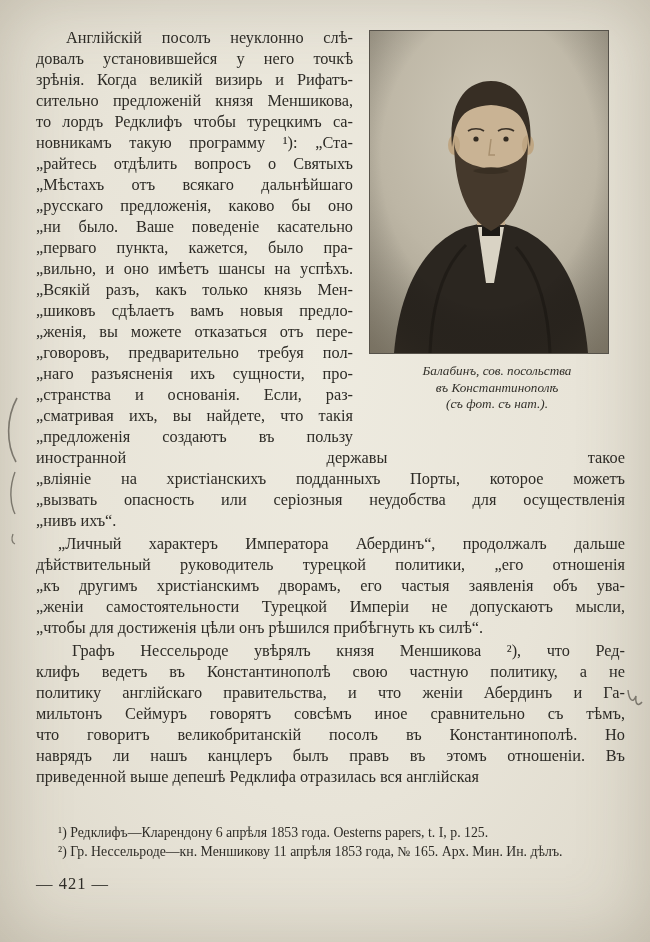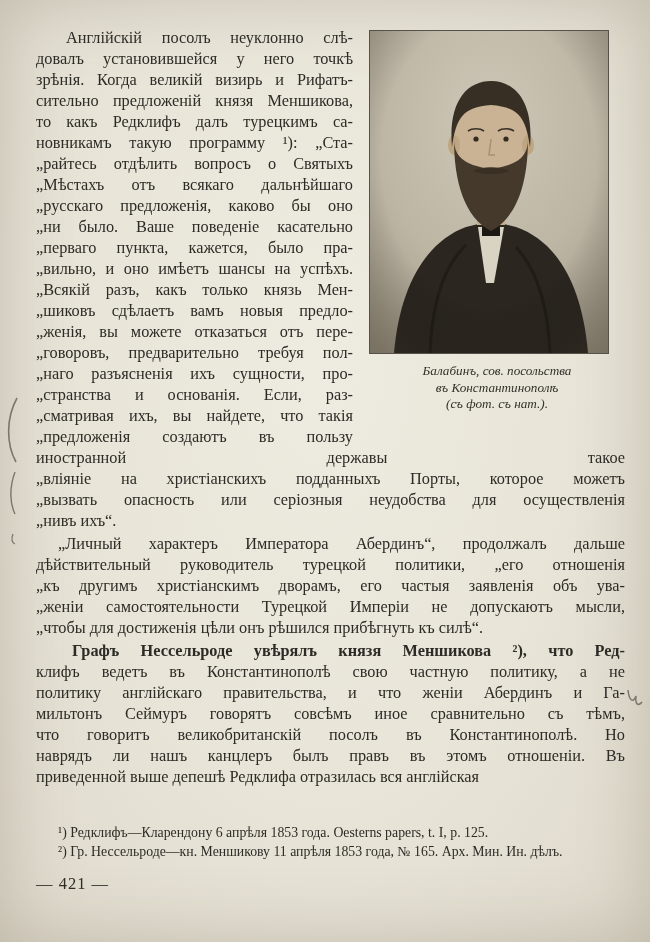--- a/index.html
+++ b/index.html
@@ -17,21 +17,21 @@
   }
   .content { padding:27px 25px 0 36px; }
 
   .para { font-size:16.3px; line-height:21px; }
   .para .line { text-align:justify; text-align-last:justify; }
   .para .line.line-last { text-align:right; text-align-last:left; }
   .p1 .line:first-child { text-indent:30px; }
   .p2 { margin-top:2px; }
   .p2 .line:first-child { text-indent:22px; }
   .p3 { margin-top:2px; }
-  .p3 .line:first-child { text-indent:36px;font-weight:bold; }
+  .p3 .line:first-child { text-indent:36px; }
 
   figure.photo-figure { float:right; width:256px; margin:3px 0 26px 16px; }
   .photo-frame {
     width:240px; height:324px;
     border:1px solid #56524a;
     background:#b5afa0;
   }
   .photo-frame svg { display:block; width:100%; height:100%; }
   .caption { margin-top:9px; font-style:italic; font-size:13.2px; line-height:16.5px; color:#33312b; }
   .caption .line { text-align:center; }
@@ -97,21 +97,21 @@
           <div class="line">въ Константинополѣ</div>
           <div class="line line-last">(съ фот. съ нат.).</div>
         </figcaption>
     </figure>
 
     <div class="para p1">
         <div class="line">Англійскій посолъ неуклонно слѣ-</div>
         <div class="line">довалъ установившейся у него точкѣ</div>
         <div class="line">зрѣнія. Когда великій визирь и Рифатъ-</div>
         <div class="line">сительно предложеній князя Меншикова,</div>
-        <div class="line">то какъ Редклифъ далъ турецкимъ са-</div>
+        <div class="line">то лордъ Редклифъ чтобы турецкимъ са-</div>
         <div class="line">новникамъ такую программу ¹): „Ста-</div>
         <div class="line">„райтесь отдѣлить вопросъ о Святыхъ</div>
         <div class="line">„Мѣстахъ отъ всякаго дальнѣйшаго</div>
         <div class="line">„русскаго предложенія, каково бы оно</div>
         <div class="line">„ни было. Ваше поведеніе касательно</div>
         <div class="line">„перваго пункта, кажется, было пра-</div>
         <div class="line">„вильно, и оно имѣетъ шансы на успѣхъ.</div>
         <div class="line">„Всякій разъ, какъ только князь Мен-</div>
         <div class="line">„шиковъ сдѣлаетъ вамъ новыя предло-</div>
         <div class="line">„женія, вы можете отказаться отъ пере-</div>

